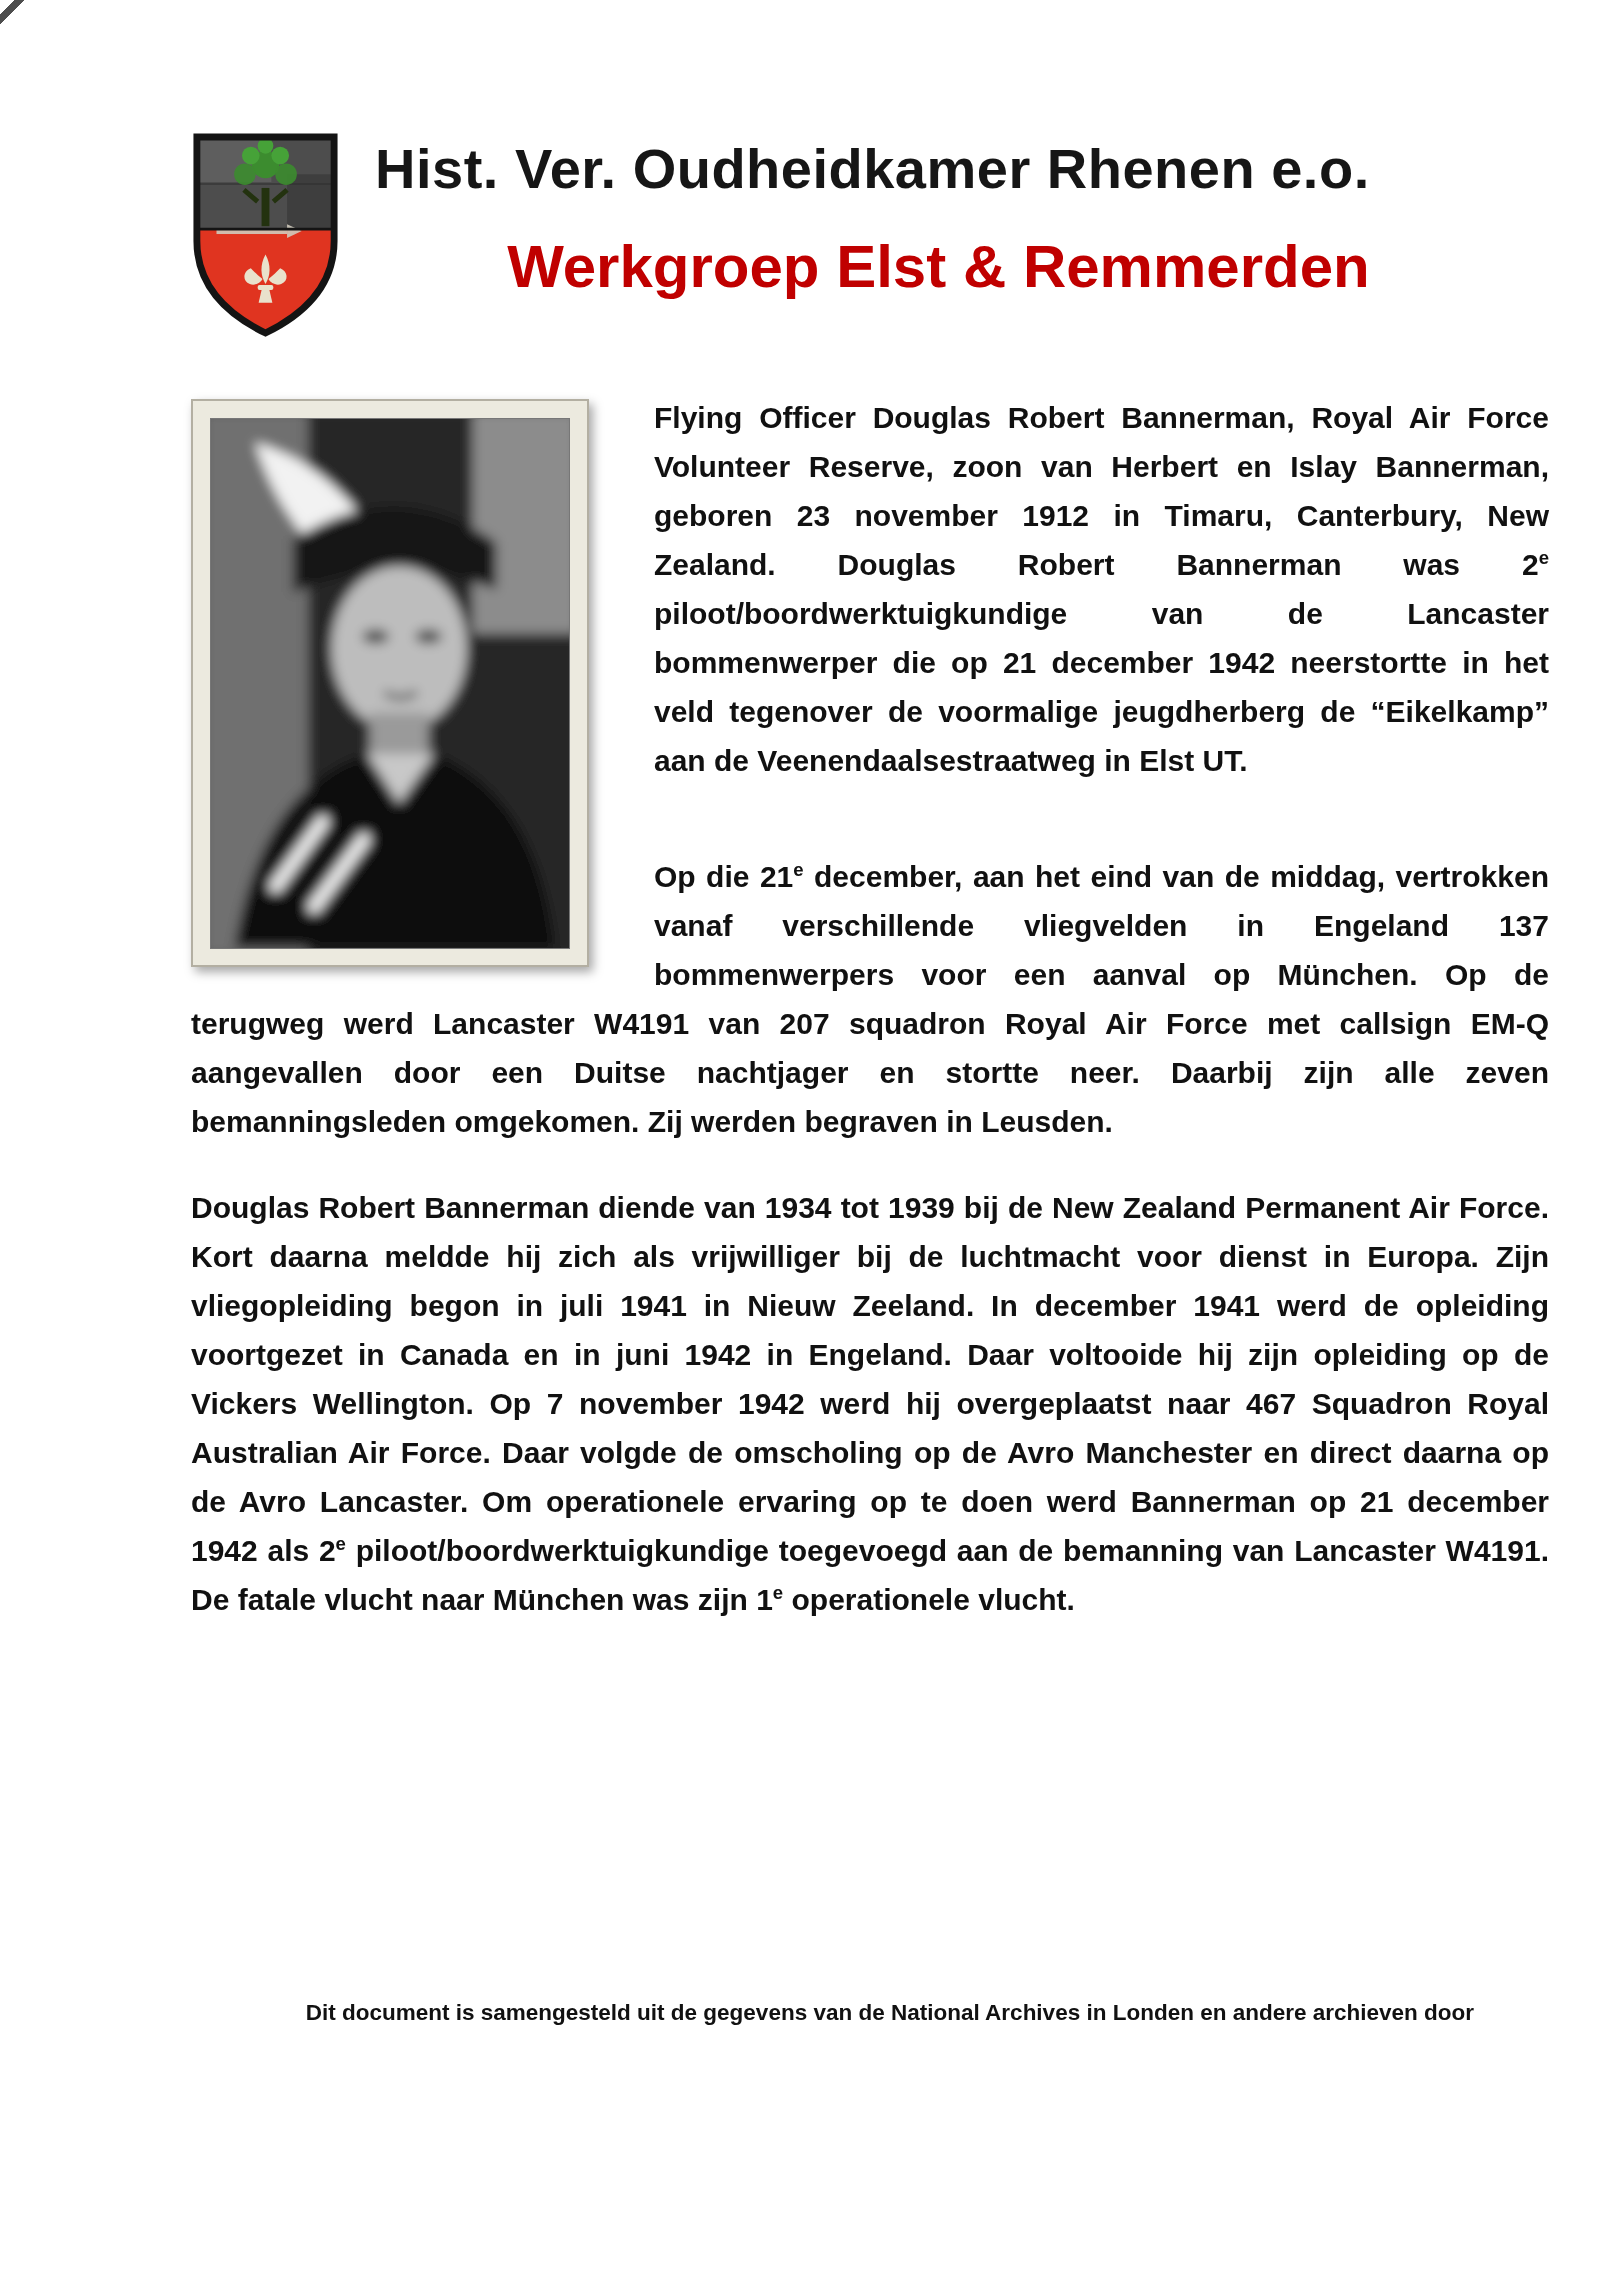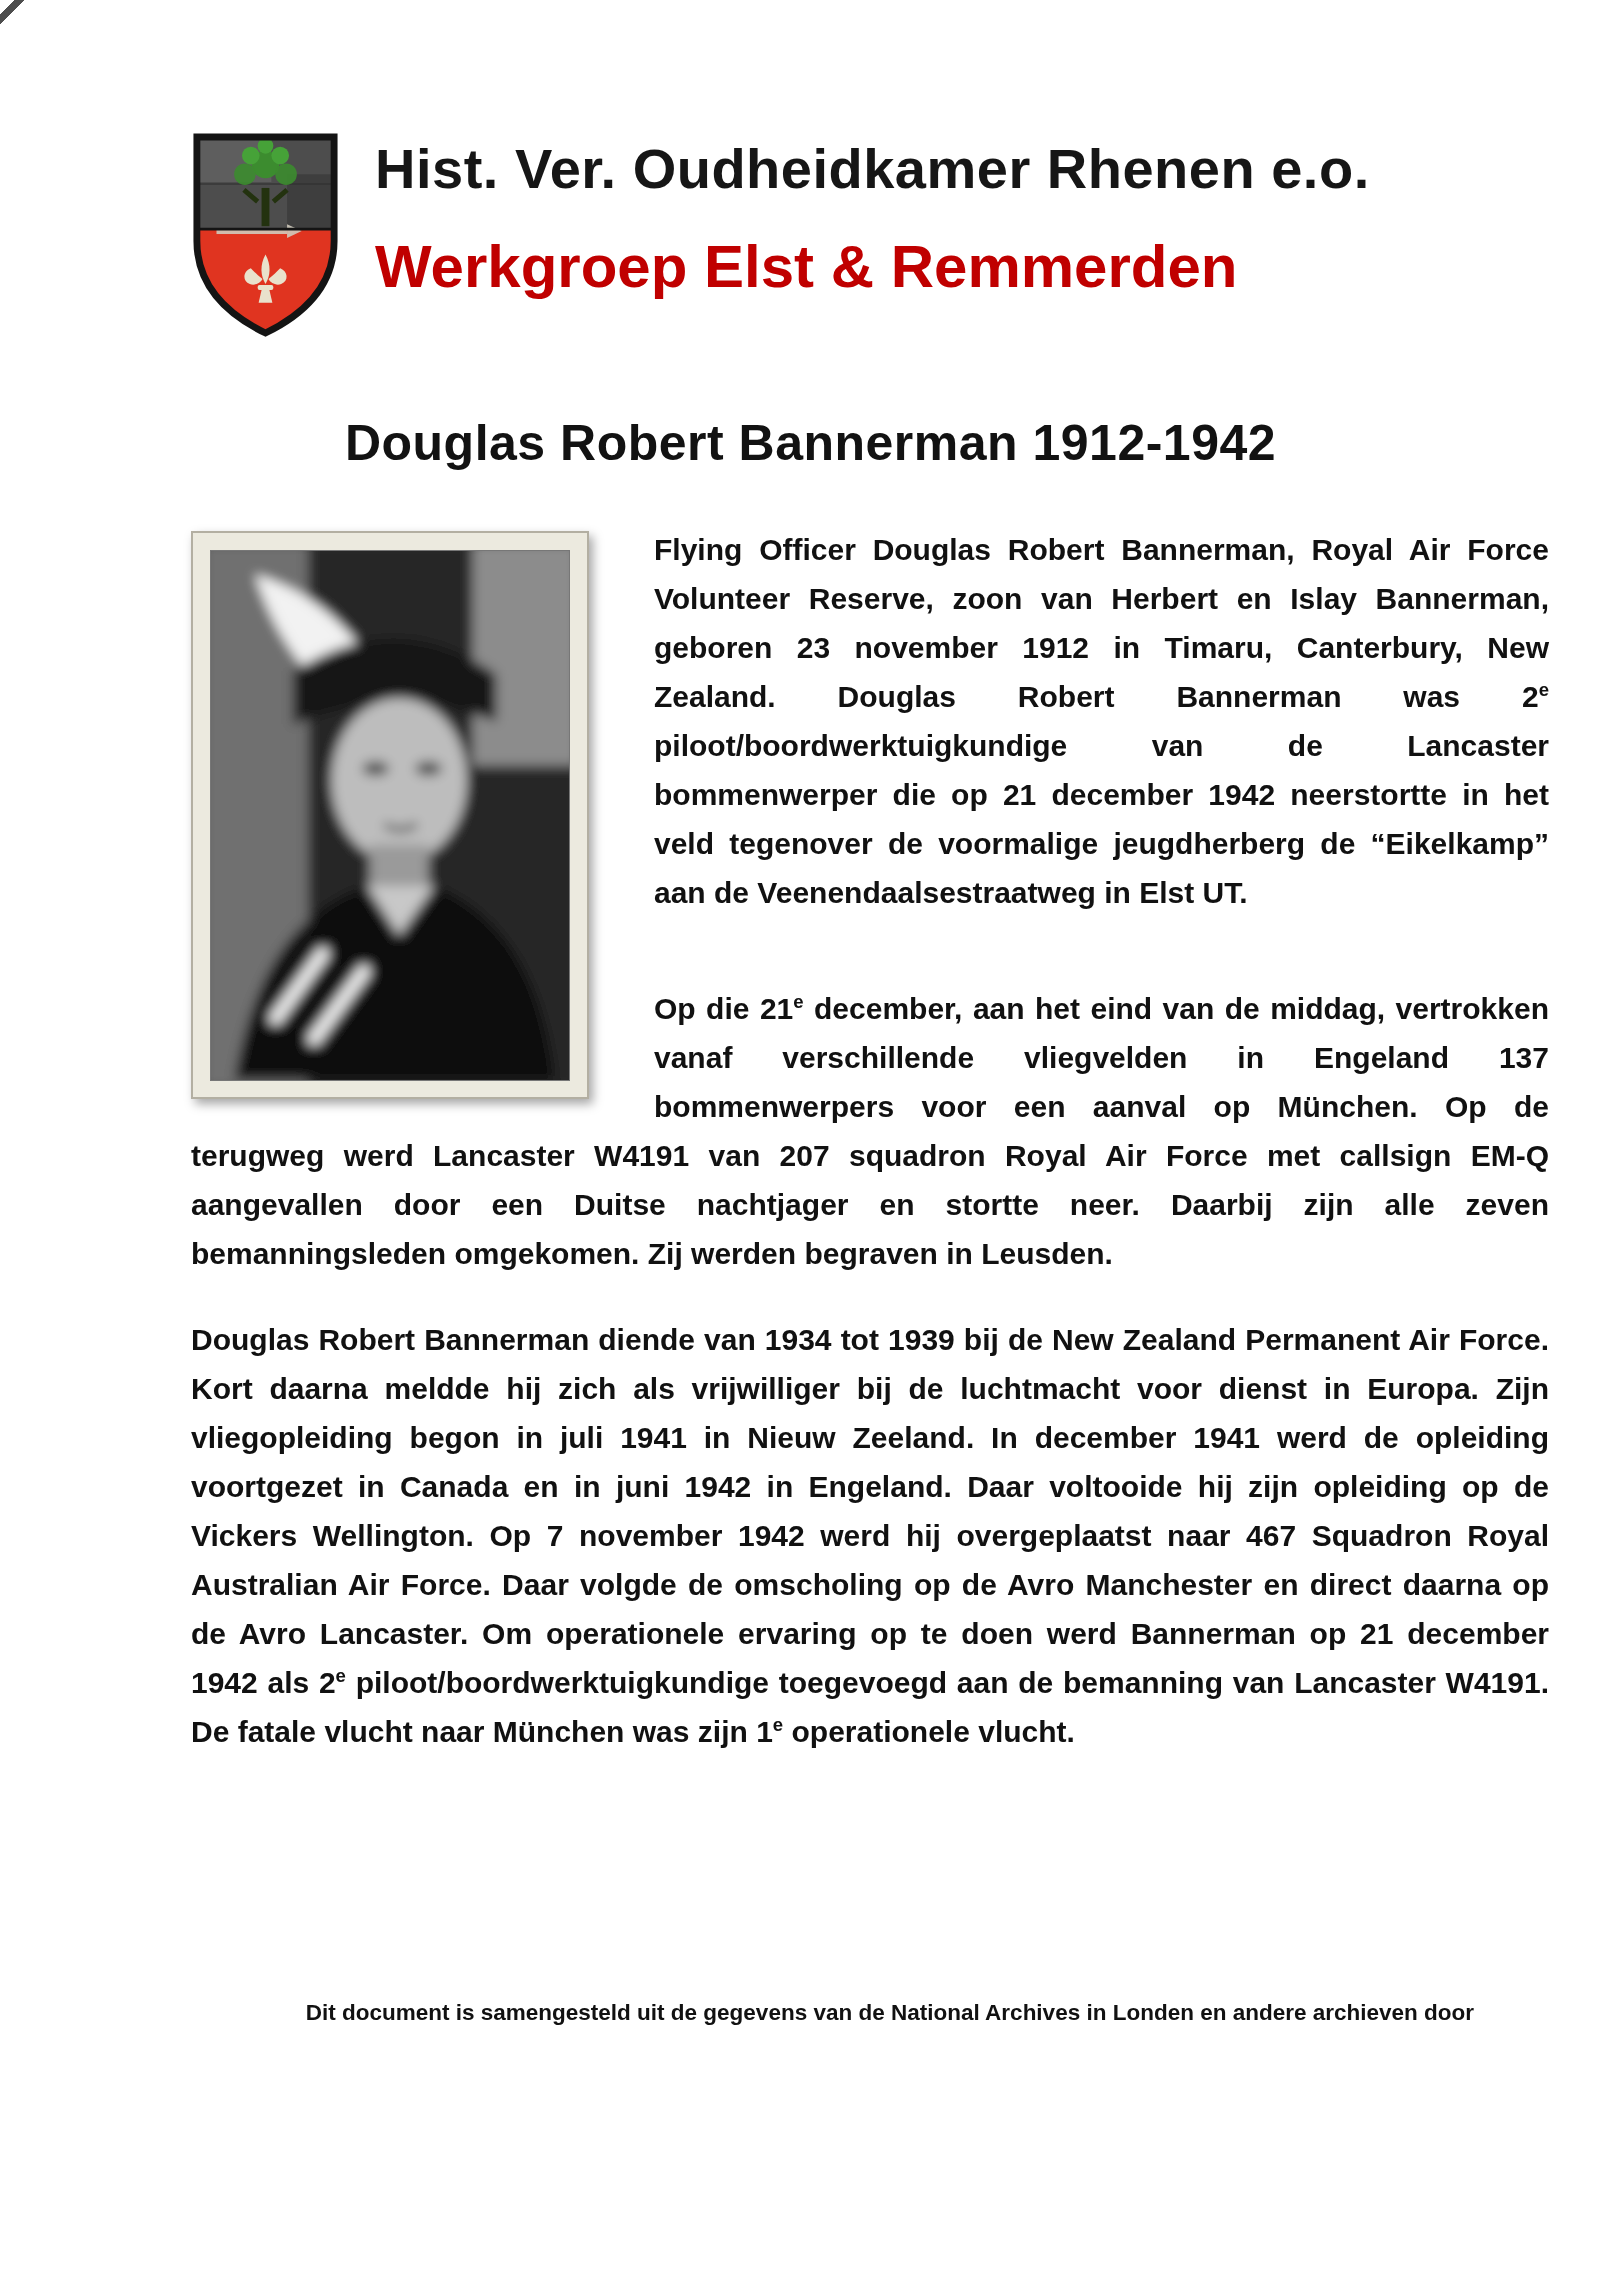--- a/index.html
+++ b/index.html
@@ -25,21 +25,21 @@
   }
 
   
   .doc-header {
     display: flex;
     align-items: flex-start;
     padding: 130px 0 0 191px;
   }
   .crest { flex: 0 0 auto; width: 149px; }
   .crest svg { display: block; width: 149px; height: 210px; }
-  .header-text { margin-left: 35px; text-align: left; padding-top: 5.9px; }
+  .header-text { margin-left: 35px; text-align: right; padding-top: 5.9px; }
   .org-name {
     font-size: 56px;
     font-weight: 700;
     color: #161616;
     letter-spacing: 0.5px;
     white-space: nowrap;
   }
   .workgroup-name {
     margin-top: 31px;
     font-size: 60px;
@@ -145,21 +145,20 @@
         </g>
         <path d="M6 6 H146 V112 Q146 172 76 206 Q6 172 6 112 Z" fill="none" stroke="#141414" stroke-width="7"></path>
       </svg>
     </div>
     <div class="header-text">
       <div class="org-name">Hist. Ver. Oudheidkamer Rhenen e.o.</div>
       <div class="workgroup-name">Werkgroep Elst &amp; Remmerden</div>
     </div>
   </header>
 
-  <h1 class="doc-title">Douglas Robert Bannerman 1912-1942</h1>
 
   <section class="doc-body">
 
     <figure class="photo-frame">
 
       <svg viewBox="0 0 244 360" aria-hidden="true">
         <defs>
           <filter id="pblur" x="-10%" y="-10%" width="120%" height="120%">
             <feGaussianBlur stdDeviation="4"></feGaussianBlur>
           </filter>

